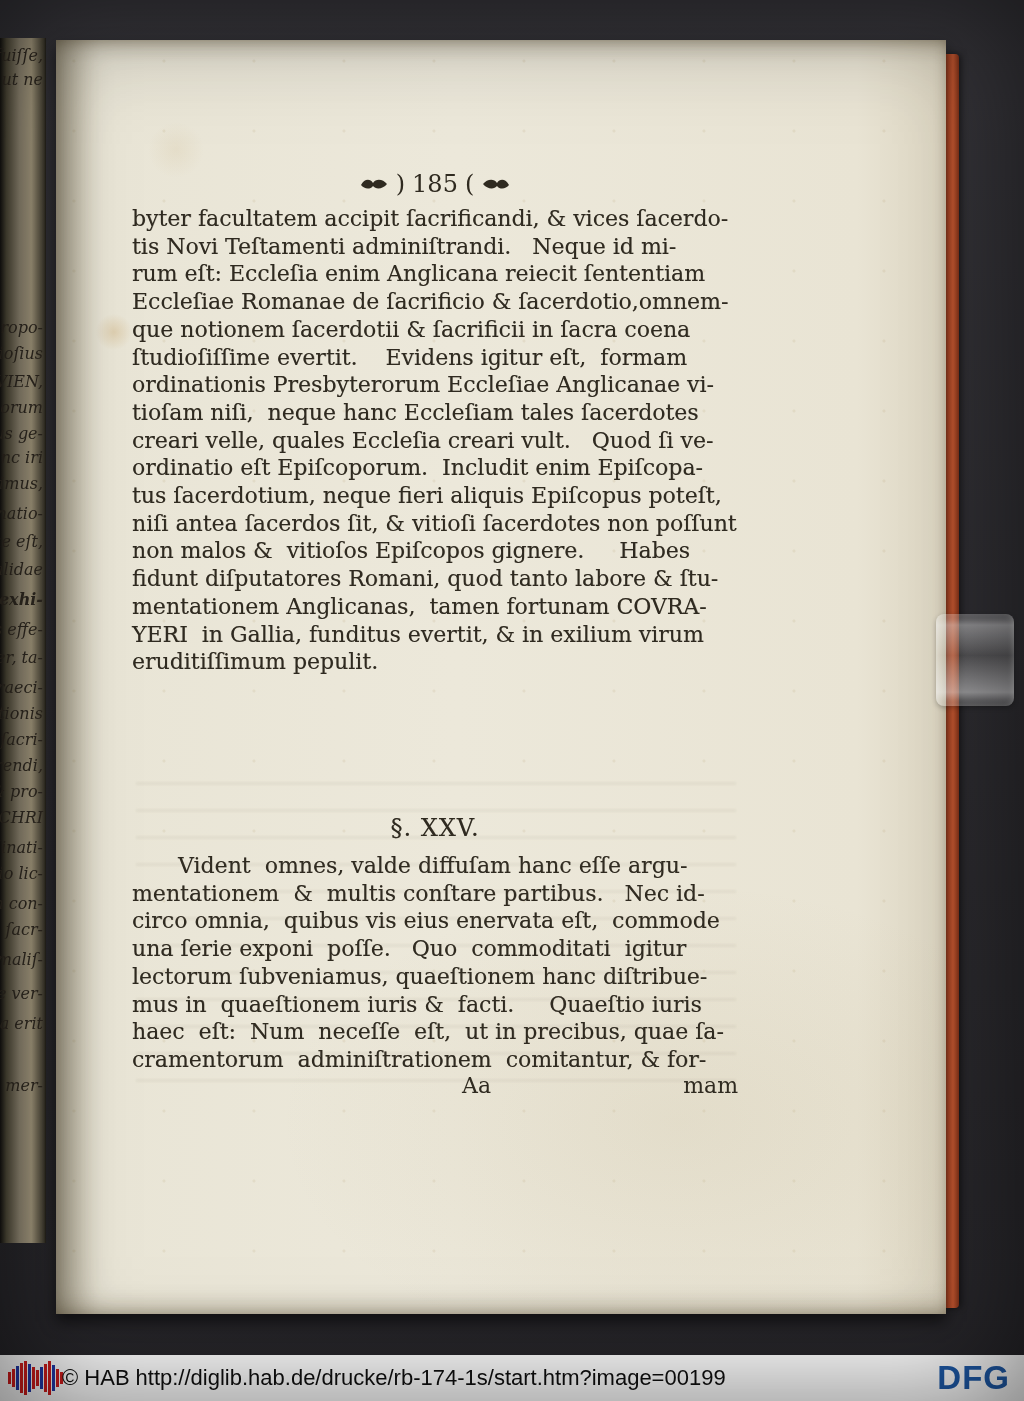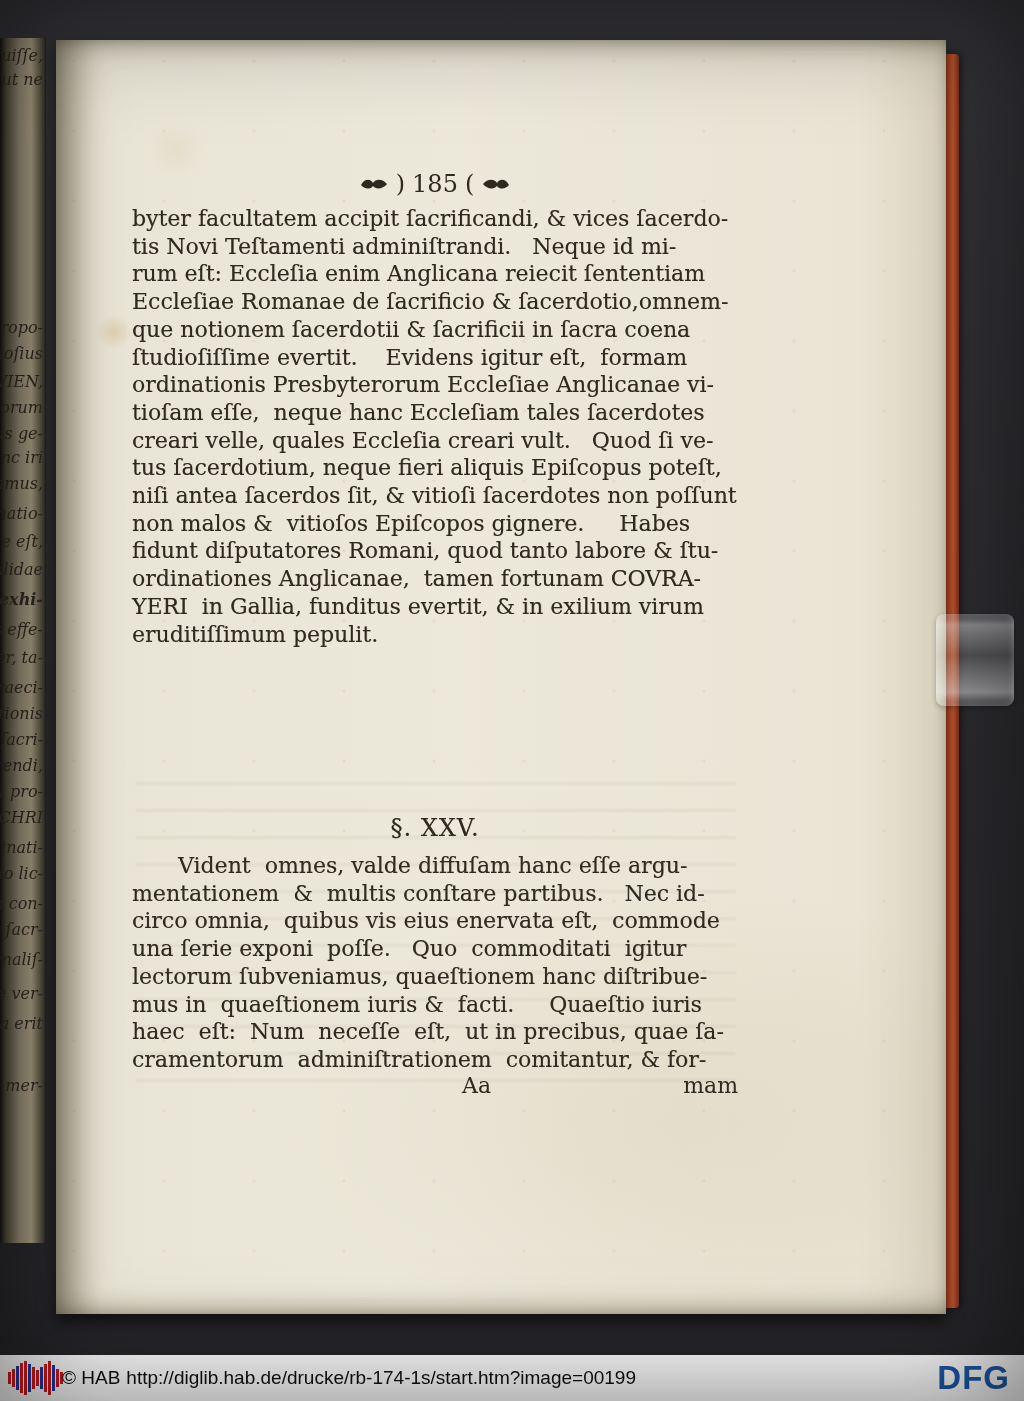--- a/index.html
+++ b/index.html
@@ -103,21 +103,21 @@
     background:#fcfcfc;
     font-family:"Liberation Sans", sans-serif;
   }
   .hab-logo {
     position:absolute; left:8px; top:0; height:46px;
     display:flex; align-items:center; gap:1px;
   }
   .hab-logo > span { display:inline-block; width:3px; }
   .footer-text {
     position:absolute; left:62px; top:50%; transform:translateY(-50%);
-    font-size:19px; color:#0f0f0f; white-space:nowrap;
+    font-size:22px; color:#0f0f0f; white-space:nowrap;
   }
   .footer-text span { margin-right:6px; }
   .dfg {
     position:absolute; right:14px; top:50%; transform:translateY(-50%);
     font-size:33px; font-weight:700; letter-spacing:1px; color:#1e5aa8;
   }
 </style>
 </head>
 <body>
 
@@ -176,27 +176,28 @@
     </div>
 
     <div class="textblock p1 textlines">
         <span>byter facultatem accipit ſacrificandi, &amp; vices ſacerdo-</span>
         <span>tis Novi Teſtamenti adminiſtrandi.   Neque id mi-</span>
         <span>rum eſt: Eccleſia enim Anglicana reiecit ſententiam</span>
         <span>Eccleſiae Romanae de ſacrificio &amp; ſacerdotio,omnem-</span>
         <span>que notionem ſacerdotii &amp; ſacrificii in ſacra coena</span>
         <span>ſtudioſiſſime evertit.    Evidens igitur eſt,  formam</span>
         <span>ordinationis Presbyterorum Eccleſiae Anglicanae vi-</span>
-        <span>tioſam eſſe,  neque hanc Eccleſiam tales ſacerdotes</span>
+        <span>tioſam niſi,  neque hanc Eccleſiam tales ſacerdotes</span>
         <span>creari velle, quales Eccleſia creari vult.   Quod ſi ve-</span>
+        <span>ordinatio eſt Epiſcoporum.  Includit enim Epiſcopa-</span>
         <span>tus ſacerdotium, neque fieri aliquis Epiſcopus poteſt,</span>
         <span>niſi antea ſacerdos ſit, &amp; vitioſi ſacerdotes non poſſunt</span>
         <span>non malos &amp;  vitioſos Epiſcopos gignere.     Habes</span>
         <span>fidunt diſputatores Romani, quod tanto labore &amp; ſtu-</span>
-        <span>ordinationes Anglicanae,  tamen fortunam COVRA-</span>
+        <span>mentationem Anglicanas,  tamen fortunam COVRA-</span>
         <span>YERI  in Gallia, funditus evertit, &amp; in exilium virum</span>
         <span>eruditiſſimum pepulit.</span>
       </div>
 
     <div class="heading">§. XXV.</div>
 
     <div class="textblock p2 textlines">
         <span>Vident  omnes, valde diffuſam hanc eſſe argu-</span>
         <span>mentationem  &amp;  multis conſtare partibus.   Nec id-</span>
         <span>circo omnia,  quibus vis eius enervata eſt,  commode</span>

